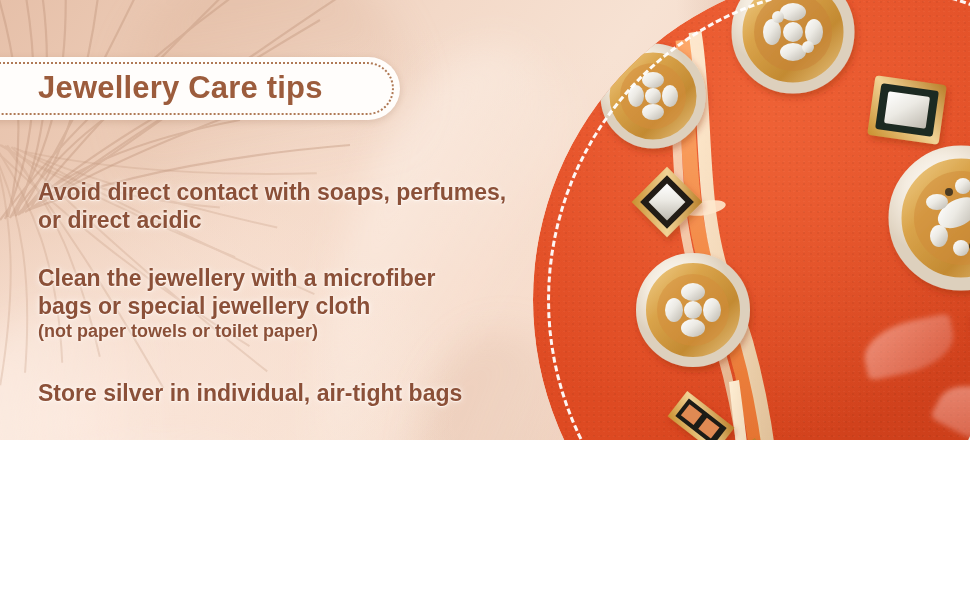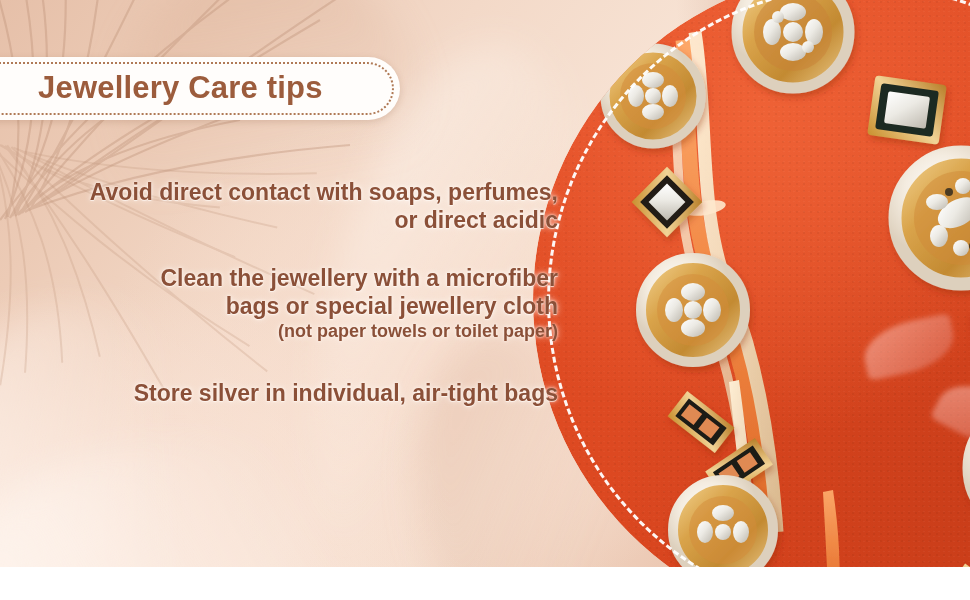--- a/index.html
+++ b/index.html
@@ -7,21 +7,21 @@
     padding: 0;
     background: #ffffff;
   }
   body {
     font-family: "Liberation Sans", sans-serif;
   }
 
   #banner {
     position: relative;
     width: 970px;
-    height: 567px;
+    height: 440px;
     overflow: hidden;
     background: #e8c5b0;
   }
 
   
   .bg-base {
     position: absolute;
     inset: 0;
     background:
       radial-gradient(ellipse 620px 420px at 8% 96%, #fbe6da 0%, rgba(251,230,218,0) 62%),
@@ -150,21 +150,21 @@
     white-space: nowrap;
   }
 
   
   .tips {
     position: absolute;
     left: 38px;
     top: 178px;
     width: 520px;
   }
-  .tip { margin-bottom: 30px; text-align: right; }
+  .tip { margin-bottom: 30px; }
   .tip:last-child { margin-bottom: 12px; }
 
   .tip-line {
     font-size: 23px;
     font-weight: bold;
     color: #8b5038;
     line-height: 1.22;
     text-shadow:
       0 0 3px rgba(255,250,246,.95),
       0 0 7px rgba(255,250,246,.8),

